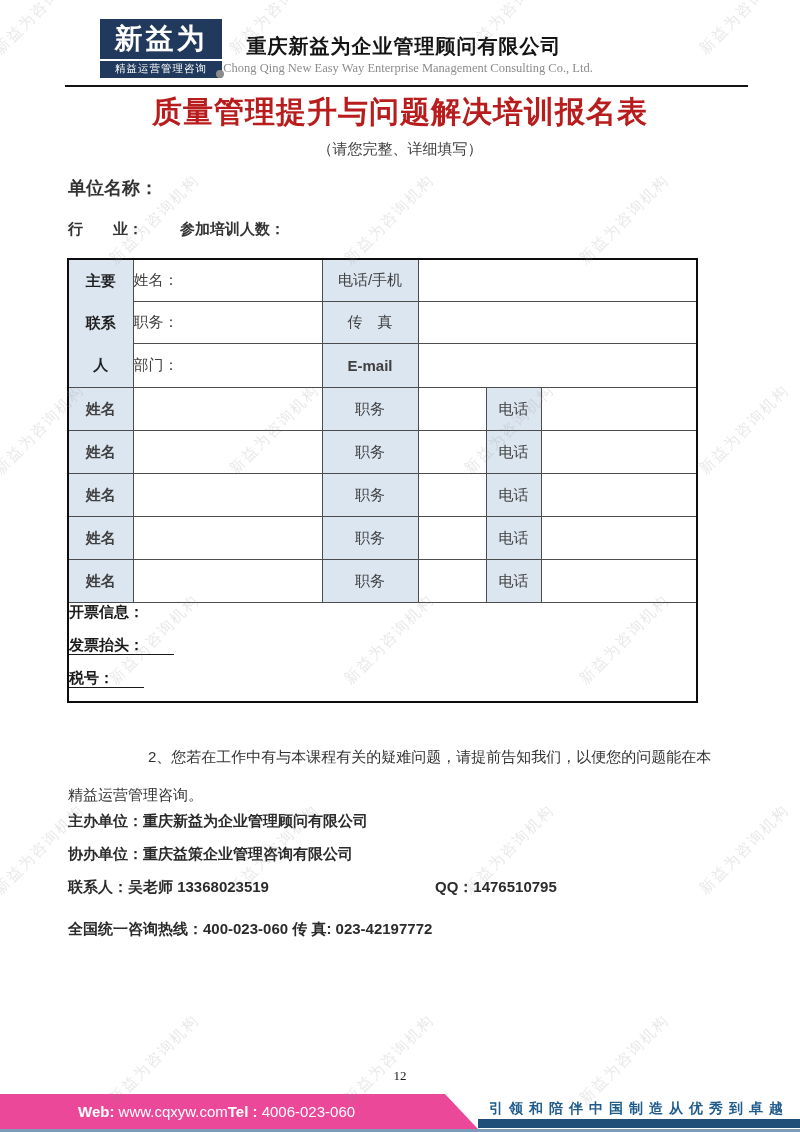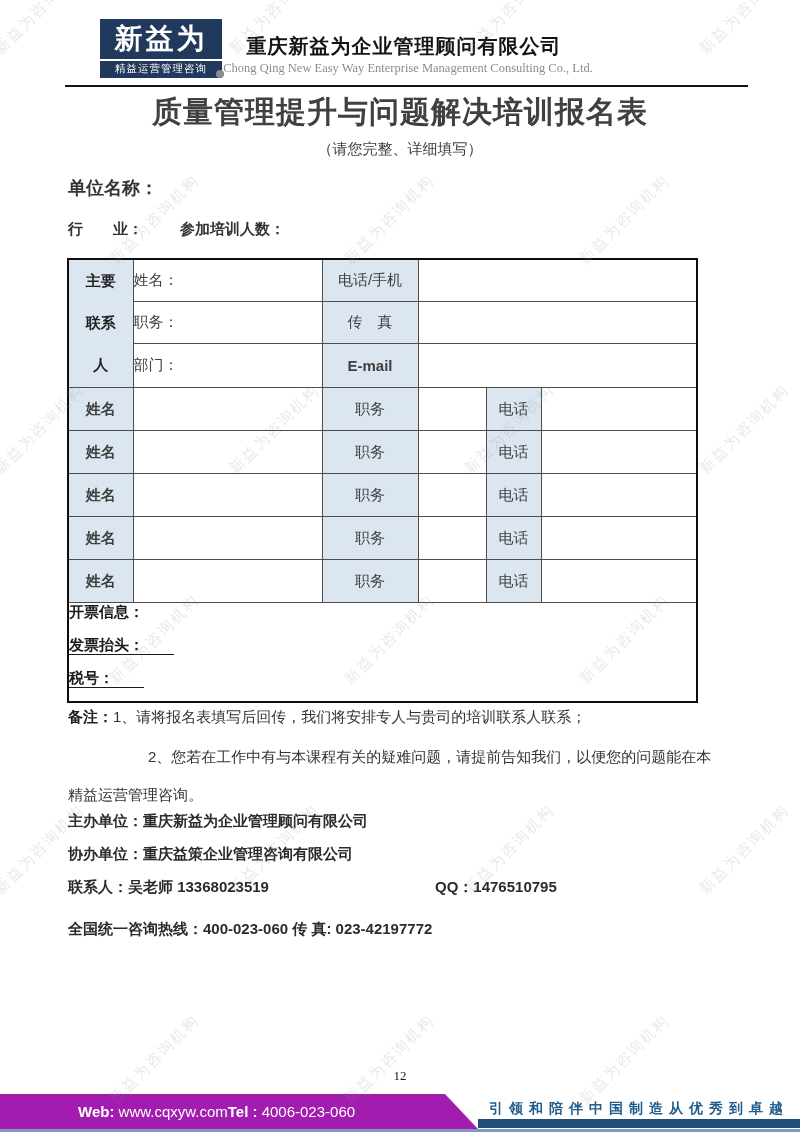--- a/index.html
+++ b/index.html
@@ -44,21 +44,21 @@
     font-size:12.5px; color:#8c8c8c; z-index:2;
   }
   .header-rule {
     position:absolute; left:65px; top:85px; width:683px; height:2px;
     background:#141414; z-index:2;
   }
 
   
   .doc-title {
     position:absolute; left:0; top:92px; width:100%; text-align:center;
-    font-size:30px; font-weight:bold; color:#404040; letter-spacing:1px; z-index:2;
+    font-size:30px; font-weight:bold; color:#b91c1c; letter-spacing:1px; z-index:2;
   }
   .doc-subtitle {
     position:absolute; left:0; top:140px; width:100%; text-align:center;
     font-size:15px; color:#404040; z-index:2;
   }
   .field-unit {
     position:absolute; left:68px; top:176px; font-size:18px; font-weight:bold;
     color:#333; z-index:2;
   }
   .field-industry {
@@ -109,21 +109,21 @@
   .org-qq     { top:878px; left:435px; }
   .org-hotline{ top:920px; }
 
   
   .page-number {
     position:absolute; left:0; top:1068px; width:100%; text-align:center;
     font-family:"Liberation Serif","DejaVu Serif",serif; font-size:13px; color:#1a1a1a; z-index:2;
   }
   .footer-left {
     position:absolute; left:0; top:1094px; width:480px; height:35px;
-    background:#a21caf; z-index:2;
+    background:#ec4899; z-index:2;
     clip-path:polygon(0 0, 445px 0, 478px 100%, 0 100%);
     color:#fff; font-size:15px; line-height:35px; padding-left:78px;
     white-space:nowrap;
   }
   .footer-left b { font-weight:bold; }
   .footer-slogan {
     position:absolute; left:483px; top:1100px; width:312px; text-align:center;
     font-family:"Liberation Serif","DejaVu Serif",serif;
     font-size:14px; font-weight:bold; color:#1F5C8C; letter-spacing:6px;
     white-space:nowrap; z-index:2;
@@ -263,23 +263,20 @@
           <td class="billing" colspan="6">
             <div>开票信息：</div>
             <div class="u"><span>发票抬头：</span></div>
             <div class="u"><span>税号：</span></div>
           </td>
         </tr>
       </tbody>
     </table>
   </div>
 
-  <div class="notes notes-l1">
-    <b>备注：</b><span>1、请将报名表填写后回传，我们将安排专人与贵司的培训联系人联系；</span>
-  </div>
   <div class="notes notes-l2">2、您若在工作中有与本课程有关的疑难问题，请提前告知我们，以便您的问题能在本</div>
   <div class="notes notes-l3">精益运营管理咨询。</div>
 
   <div class="org org-host">主办单位：重庆新益为企业管理顾问有限公司</div>
   <div class="org org-cohost">协办单位：重庆益策企业管理咨询有限公司</div>
   <div class="org org-contact">联系人：吴老师 13368023519</div>
   <div class="org org-qq">QQ：1476510795</div>
   <div class="org org-hotline">全国统一咨询热线：400-023-060 传 真: 023-42197772</div>
 
   <div class="page-number">12</div>

